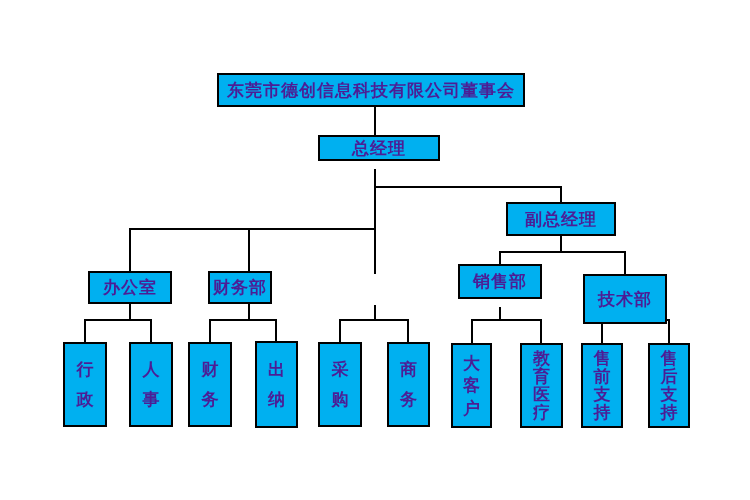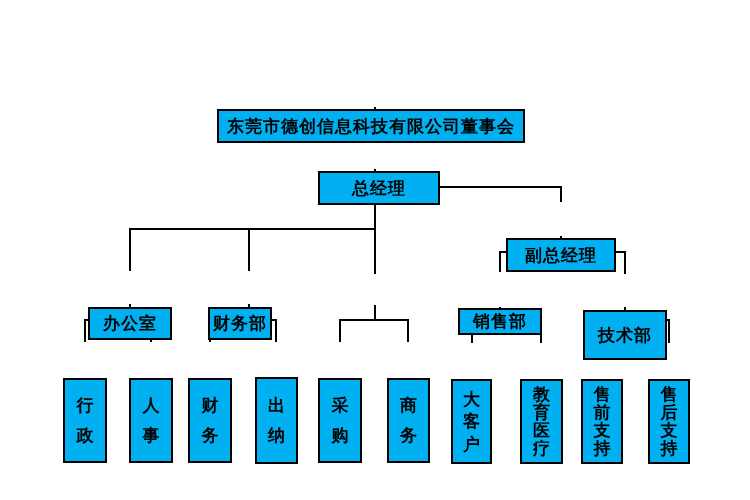--- a/index.html
+++ b/index.html
@@ -13,28 +13,27 @@
     height: 500px;
     background: var(--bg, #ffffff);
     overflow: hidden;
     font-family: "DejaVu Sans", "Liberation Sans", sans-serif;
   }
   .node {
     position: absolute;
     box-sizing: border-box;
     background: var(--box-fill, #00B0F0);
     border: 2px solid var(--box-border, #000000);
-    color: #000000;
+    color: #4c1d95;
     font-weight: bold;
     display: flex;
     align-items: center;
     justify-content: center;
     text-align: left;
     z-index: 2;
-    margin-top: 36px;
   }
   .node.h-text {
     font-size: 17px;
     letter-spacing: 1px;
     white-space: nowrap;
   }
   .node.root {
     font-size: 17px;
     letter-spacing: 1px;
   }
@@ -54,27 +53,27 @@
     z-index: 1;
   }
 </style>
 </head>
 <body>
 
 <div id="canvas" style="--bg: #FFFFFF; --box-fill: #00B0F0; --box-border: #000000; --line: #000000;">
 
   <div class="node h-text root" style="left:217px; top:73px; width:308px; height:34px;">东莞市德创信息科技有限公司董事会</div>
 
-  <div class="node h-text" style="left:318px; top:135px; width:122px; height:34px;">总经理</div>
+  <div class="node h-text" style="left:318px; top:135px; width:122px; height:26px;">总经理</div>
 
   <div class="node h-text" style="left:506px; top:202px; width:110px; height:34px;">副总经理</div>
 
   <div class="node h-text" style="left:88px; top:271px; width:84px; height:33px;">办公室</div>
   <div class="node h-text" style="left:208px; top:271px; width:64px; height:33px;">财务部</div>
-  <div class="node h-text" style="left:458px; top:272px; width:84px; height:27px;">销售部</div>
+  <div class="node h-text" style="left:458px; top:264px; width:84px; height:35px;">销售部</div>
   <div class="node h-text" style="left:583px; top:274px; width:84px; height:50px;">技术部</div>
 
   <div class="node v-text" style="left:63px; top:342px; width:44px; height:85px;">
       <span>行</span>
       <span>政</span>
     </div>
   <div class="node v-text" style="left:129px; top:342px; width:44px; height:85px;">
       <span>人</span>
       <span>事</span>
     </div>

